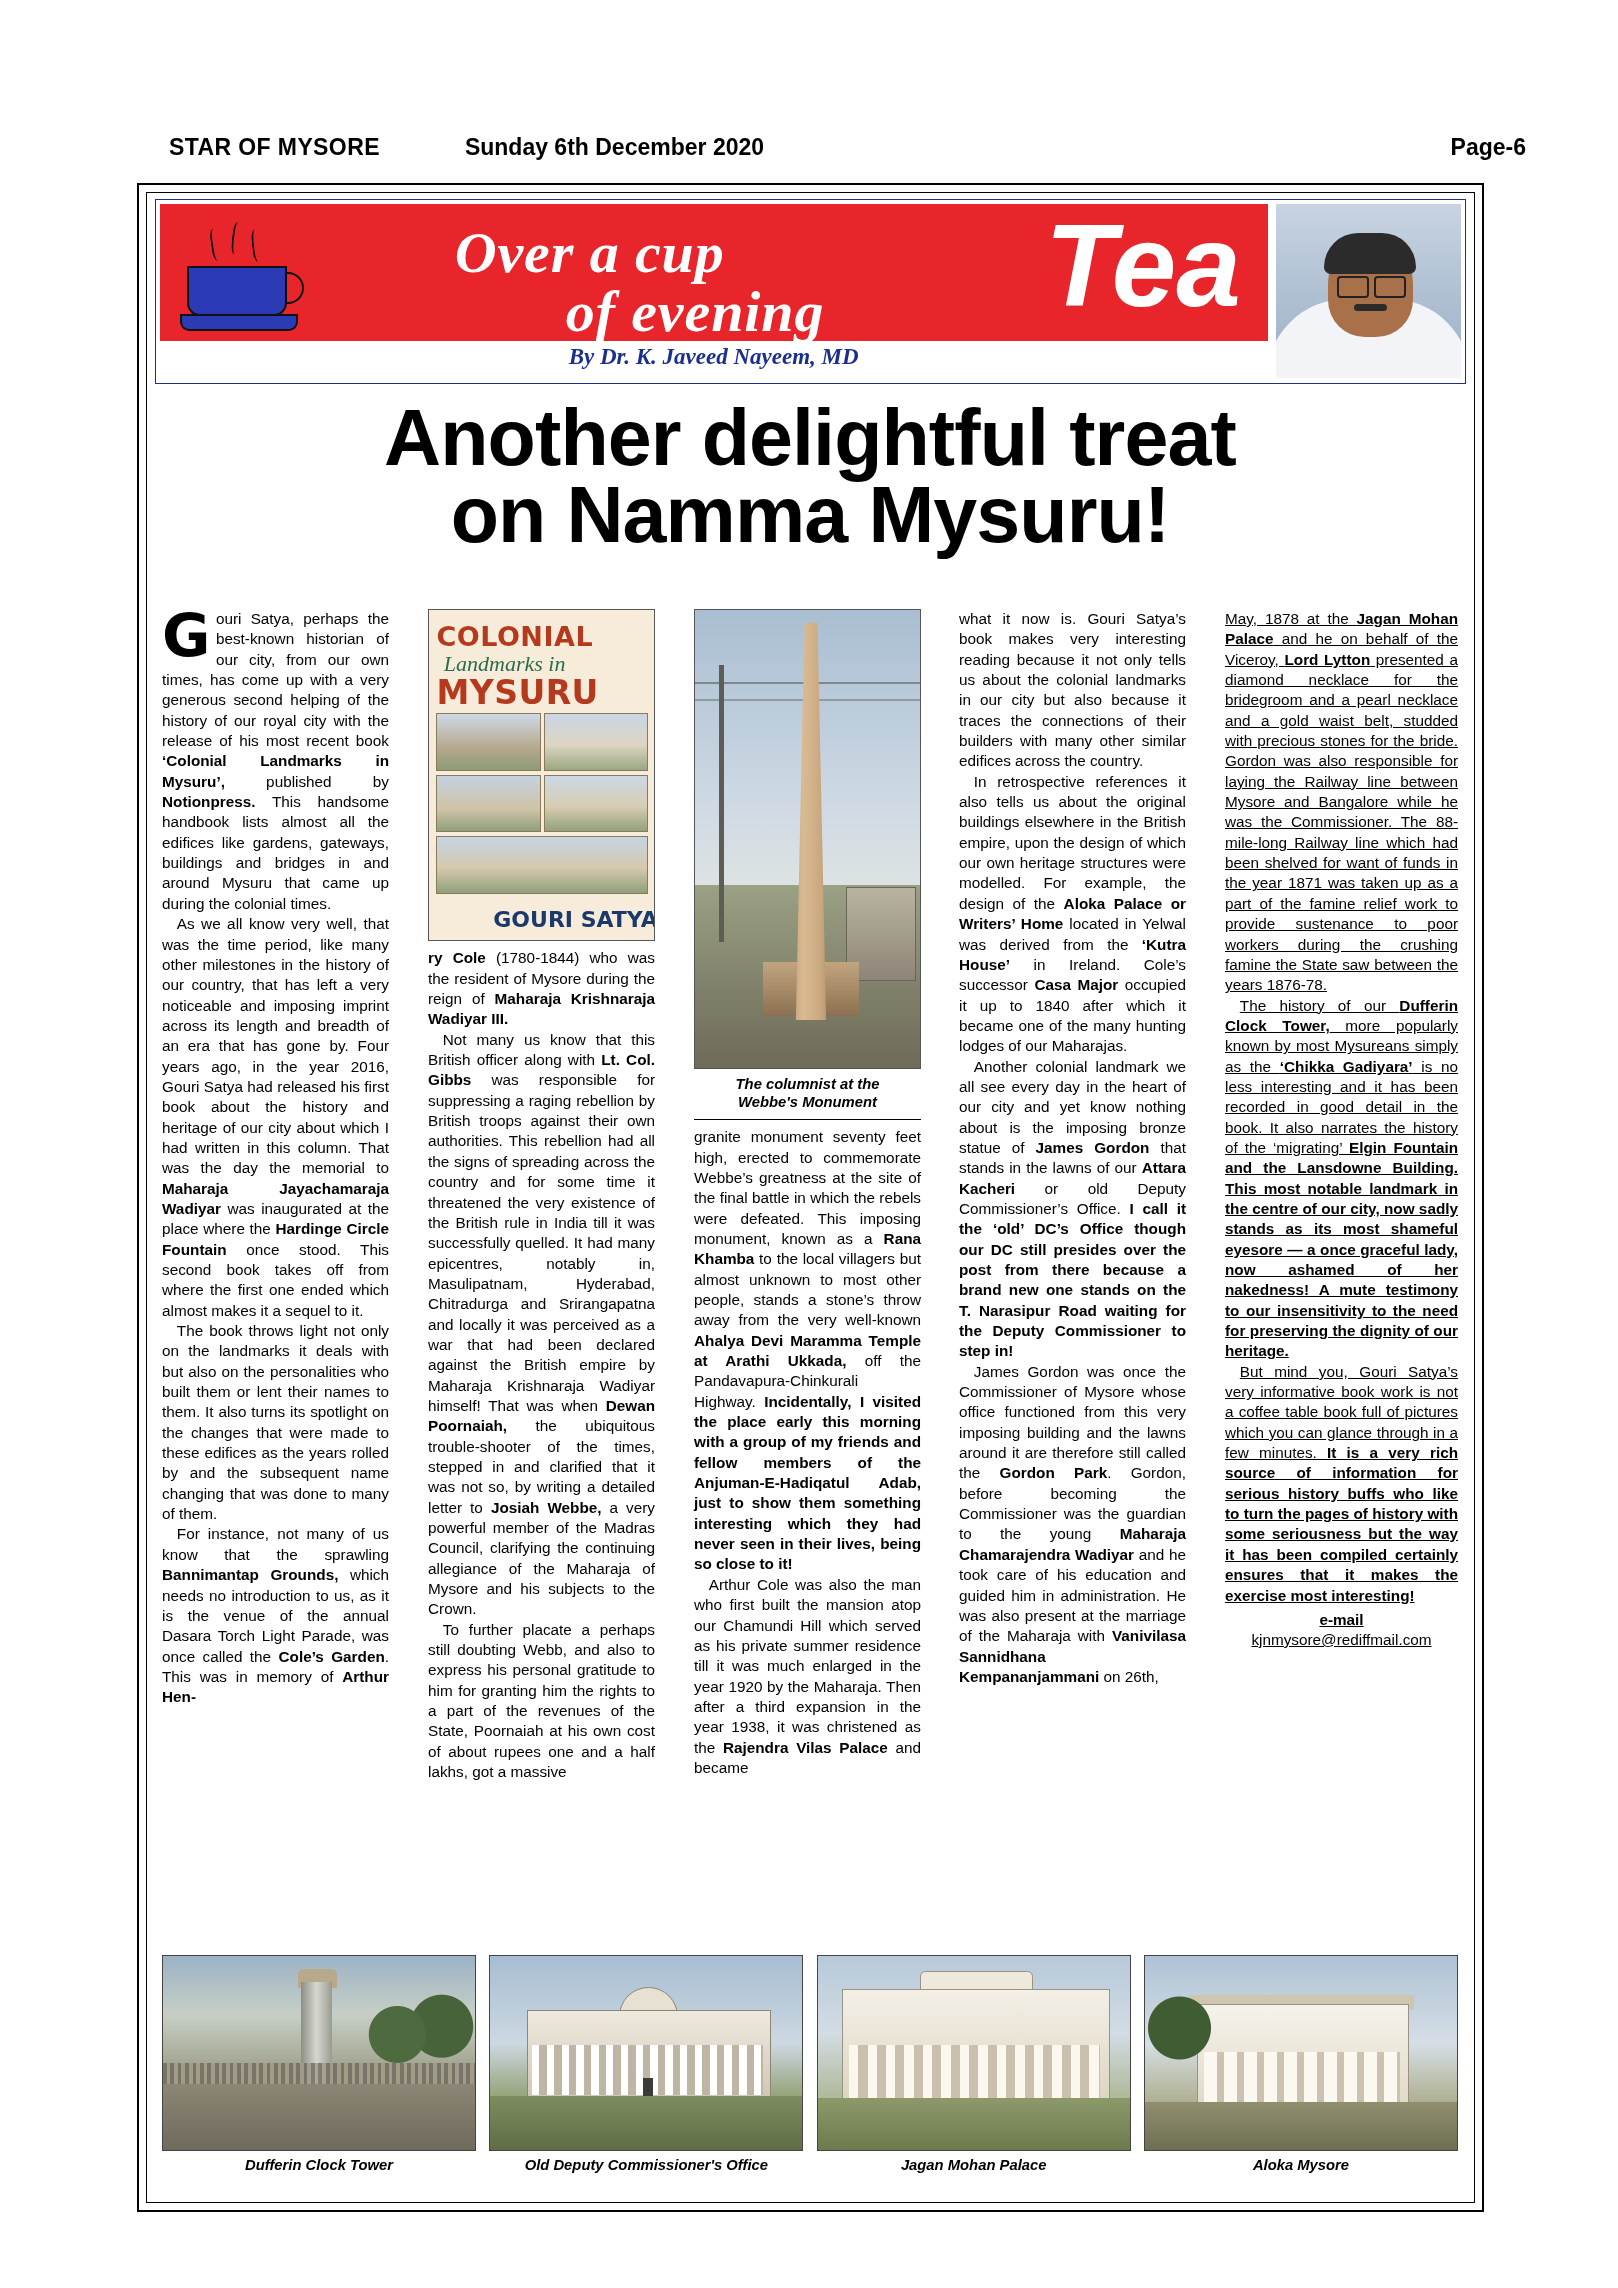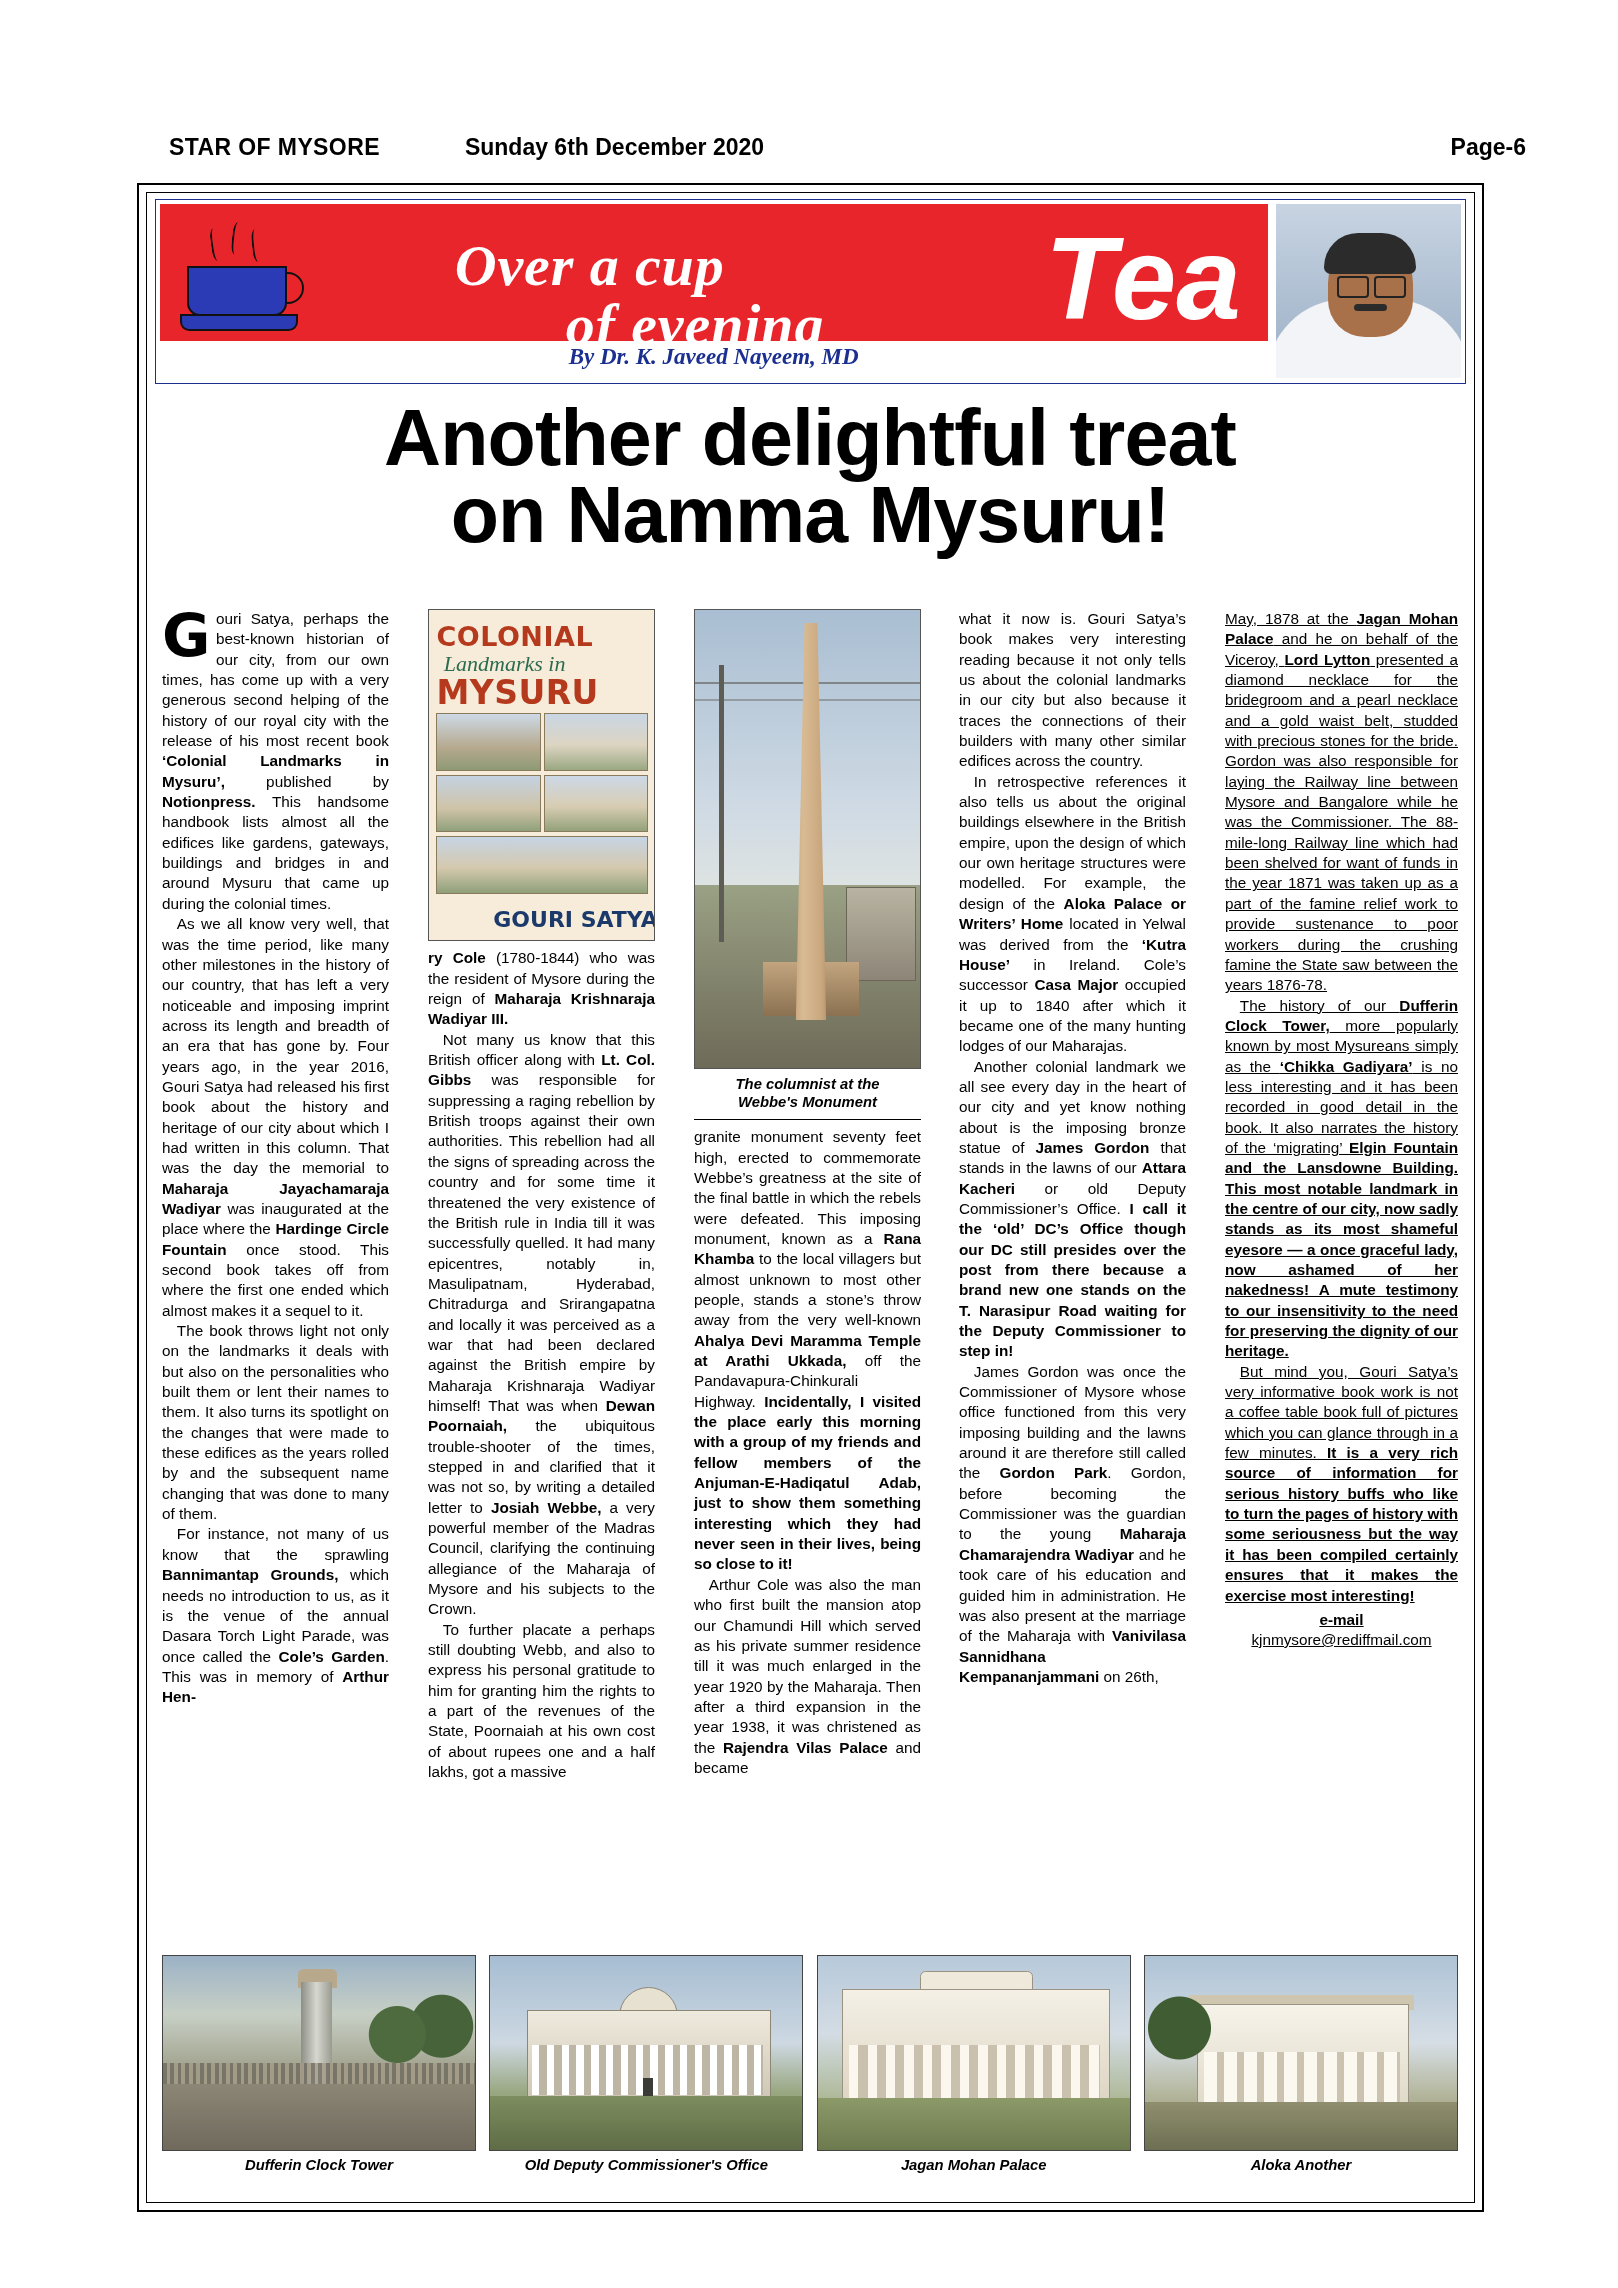--- a/index.html
+++ b/index.html
@@ -60,21 +60,21 @@
   }
   .cup .steam {
     position:absolute; border-left:2.8px solid #111; height:33px; width:9.2px;
     border-radius:40%;
   }
   .cup .s1 { left:31px; top:7.4px; transform:rotate(-8deg);}
   .cup .s2 { left:52px; top:1.8px; transform:rotate(6deg);}
   .cup .s3 { left:72px; top:9.2px; transform:rotate(-6deg);}
 
   .banner-title {
-    position:absolute; left:166px; top:21px; width:941px; height:129px;
+    position:absolute; left:166px; top:8px; width:941px; height:129px;
     color:#fff;
   }
   .bt-l1 {
     position:absolute; left:129px; top:7.4px;
     font-family:"Liberation Serif", serif; font-style:italic; font-weight:bold;
     font-size:58px; letter-spacing:0.9px;
   }
   .bt-l2 {
     position:absolute; left:240px; top:66px;
     font-family:"Liberation Serif", serif; font-style:italic; font-weight:bold;
@@ -429,18 +429,18 @@
       <div class="cap">Jagan Mohan Palace</div>
     </div>
     <div class="cell">
       <div class="ph p4">
         <div class="roof"></div>
           <div class="bldg"></div>
           <div class="arch"></div>
         <div class="tree"></div>
           <div class="lawn"></div>
       </div>
-      <div class="cap">Aloka Another</div>
+      <div class="cap">Aloka Mysore</div>
     </div>
   </div>
 
 </div>
 
 
 </body></html>

